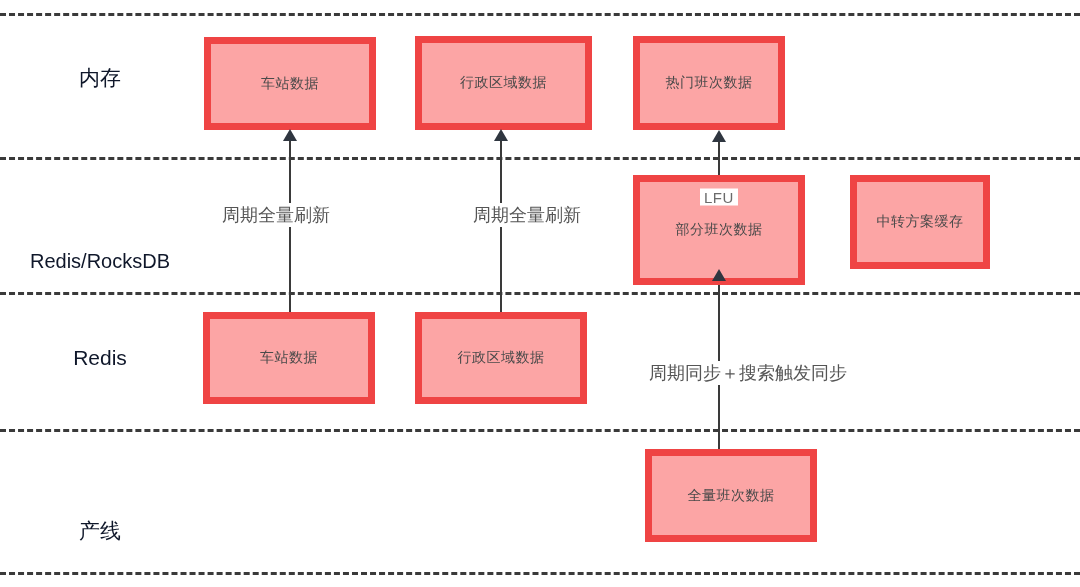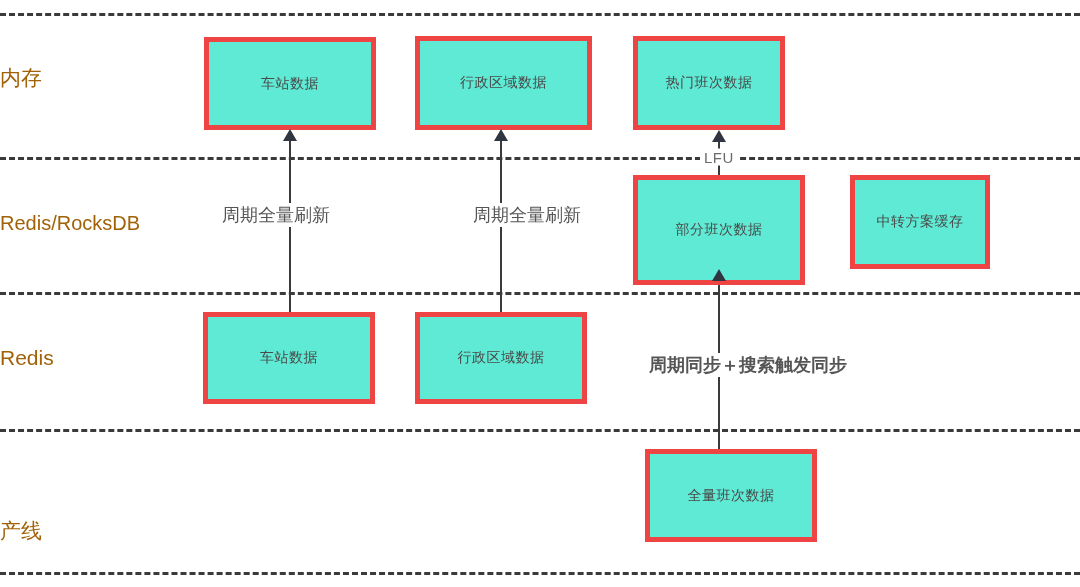--- a/index.html
+++ b/index.html
@@ -26,33 +26,34 @@
     width: 1080px;
     height: 0;
     border-top: 3px dashed #3a3a3a;
   }
 
   
   .layer-label {
     position: absolute;
     left: 0;
     width: 200px;
-    color: #a16207;
+    text-align: center;
+    color: #0f172a;
     font-size: 21px;
     line-height: 1.1;
     white-space: nowrap;
   }
-  .layer-label.small { font-size: 20px; }
+  .layer-label.small { font-size: 20px; margin-top: 38px; }
 
   
   .node {
     position: absolute;
     box-sizing: border-box;
-    border: 5px solid #ef4444;
-    background: #5eead4;
+    border: 7px solid #ef4444;
+    background: #fca5a5;
     display: flex;
     align-items: center;
     justify-content: center;
     color: #4a4a4a;
     font-size: 14px;
     letter-spacing: 0.5px;
     z-index: 3;
   }
 
   
@@ -80,20 +81,21 @@
     font-size: 18px;
     white-space: nowrap;
     background: #ffffff;
     padding: 0 4px;
     z-index: 5;
   }
   .edge-label.on-sep {
     color: #6b6b6b;
     font-size: 15px;
     letter-spacing: 0.5px;
+    margin-top: 40px;
   }
 </style>
 </head>
 <body>
 
 <div id="canvas">
 
   <div class="sep" style="top:13px;"></div>
   <div class="sep" style="top:157px;"></div>
   <div class="sep" style="top:292px;"></div>
@@ -148,15 +150,15 @@
   <div class="node" style="left:645px; top:449px; width:172px; height:93px;">
     <span>全量班次数据</span>
   </div>
 
   <div class="edge-label" style="left:218px; top:215px; transform:translateY(-50%);">周期全量刷新</div>
 
   <div class="edge-label" style="left:469px; top:215px; transform:translateY(-50%);">周期全量刷新</div>
 
   <div class="edge-label on-sep" style="left:700px; top:157px; transform:translateY(-50%);">LFU</div>
 
-  <div class="edge-label" style="left:645px; top:365px; transform:translateY(-50%);font-weight:bold;">周期同步＋搜索触发同步</div>
+  <div class="edge-label" style="left:645px; top:373px; transform:translateY(-50%);">周期同步＋搜索触发同步</div>
 
 </div>
 
 </body></html>

